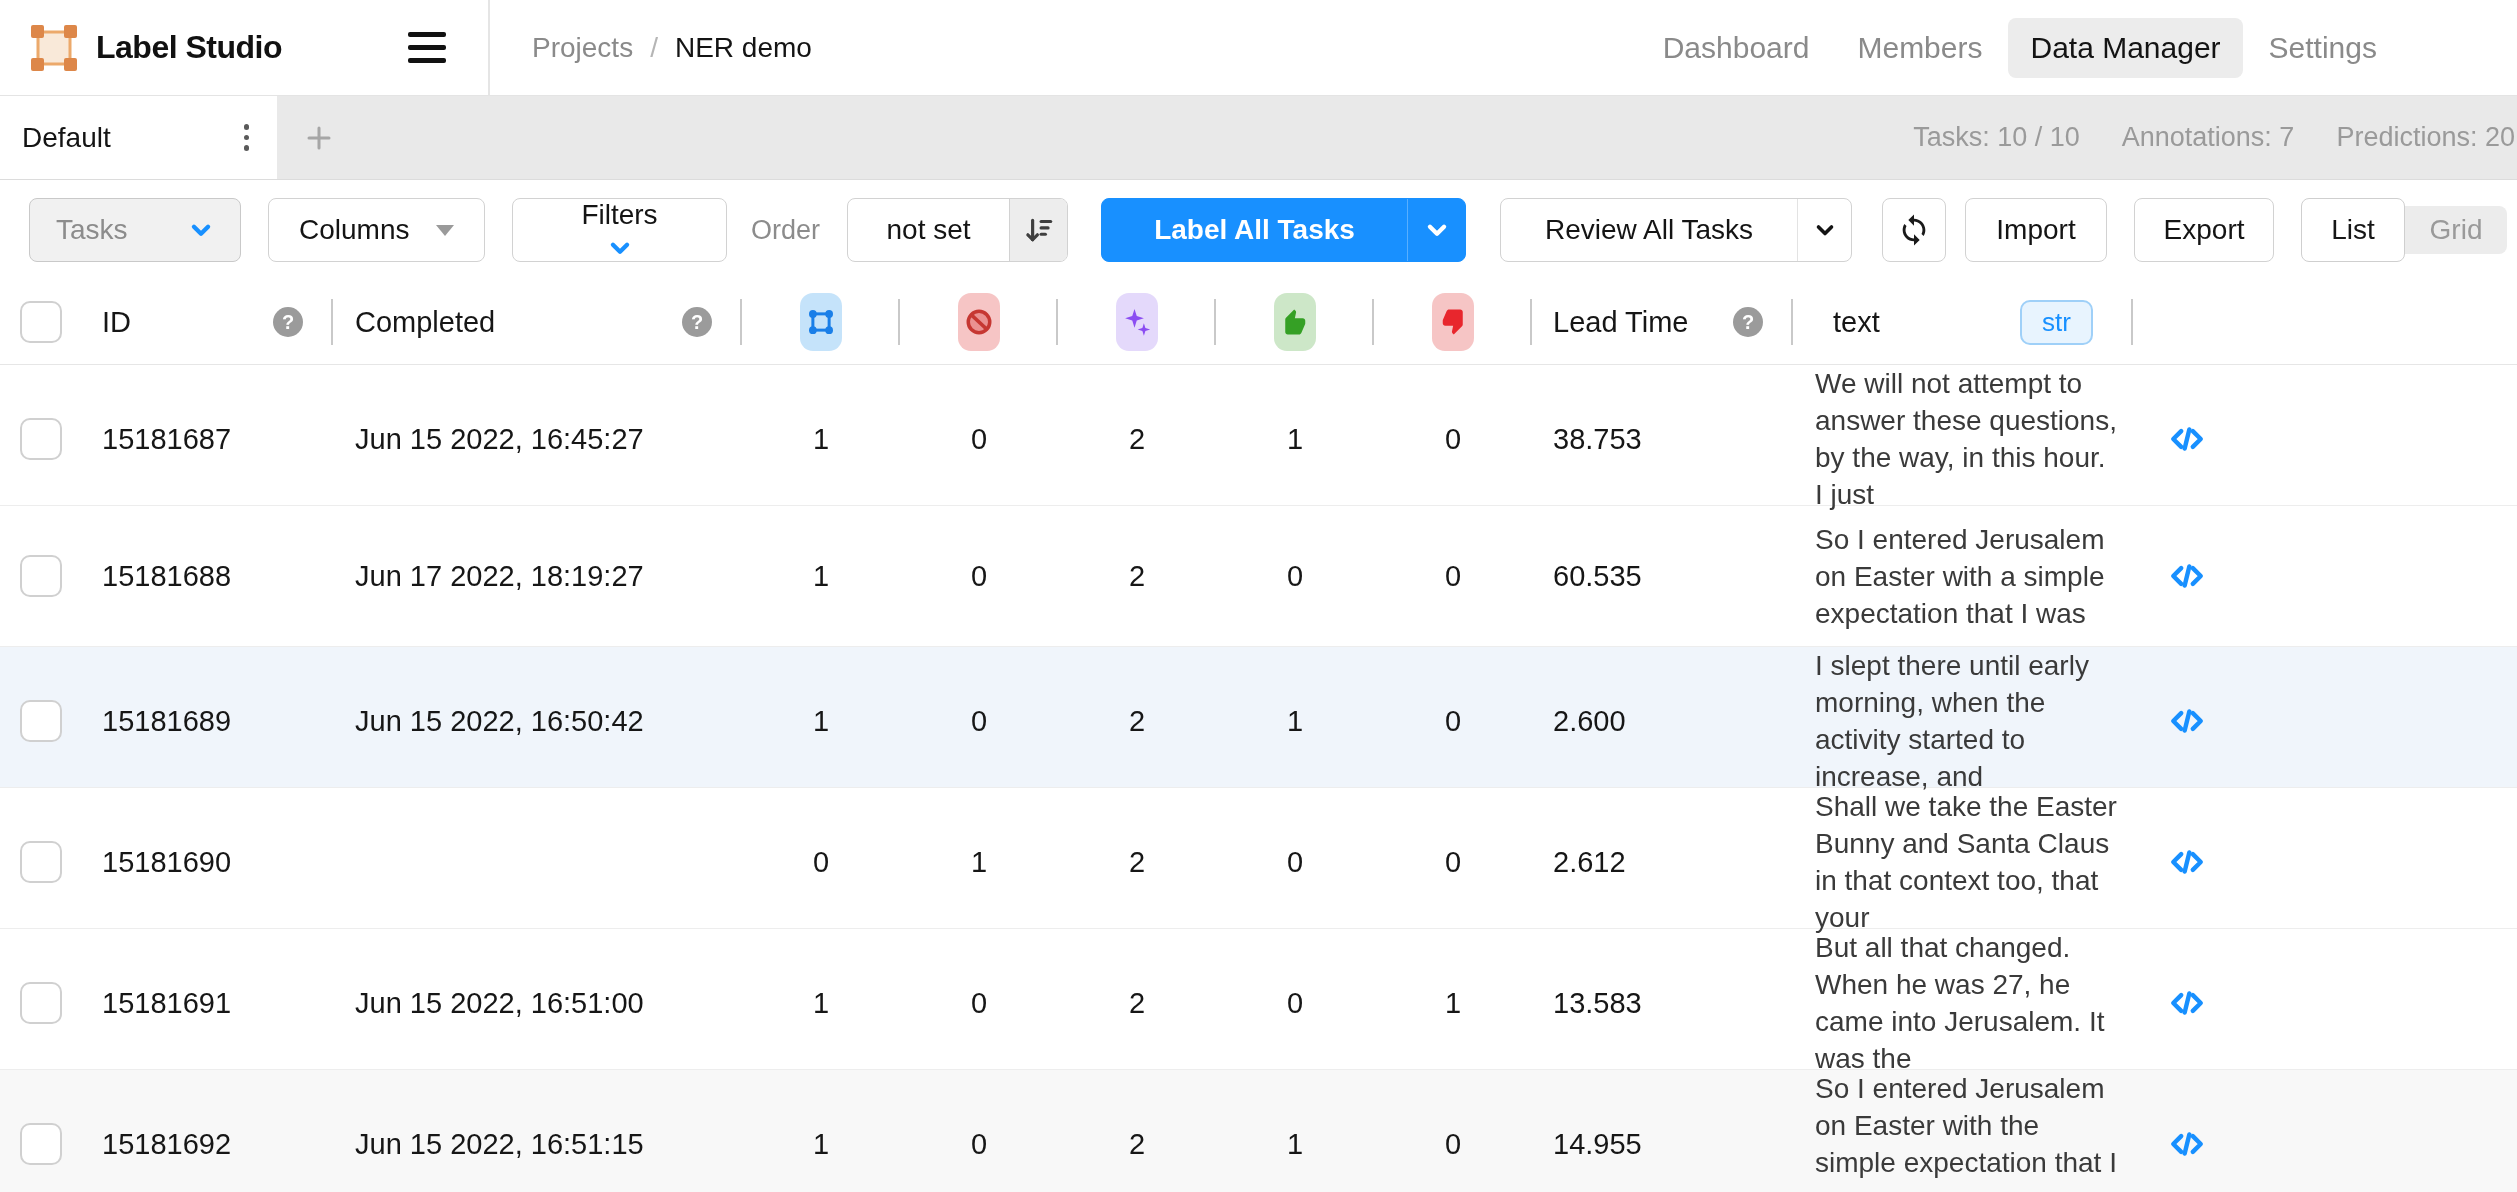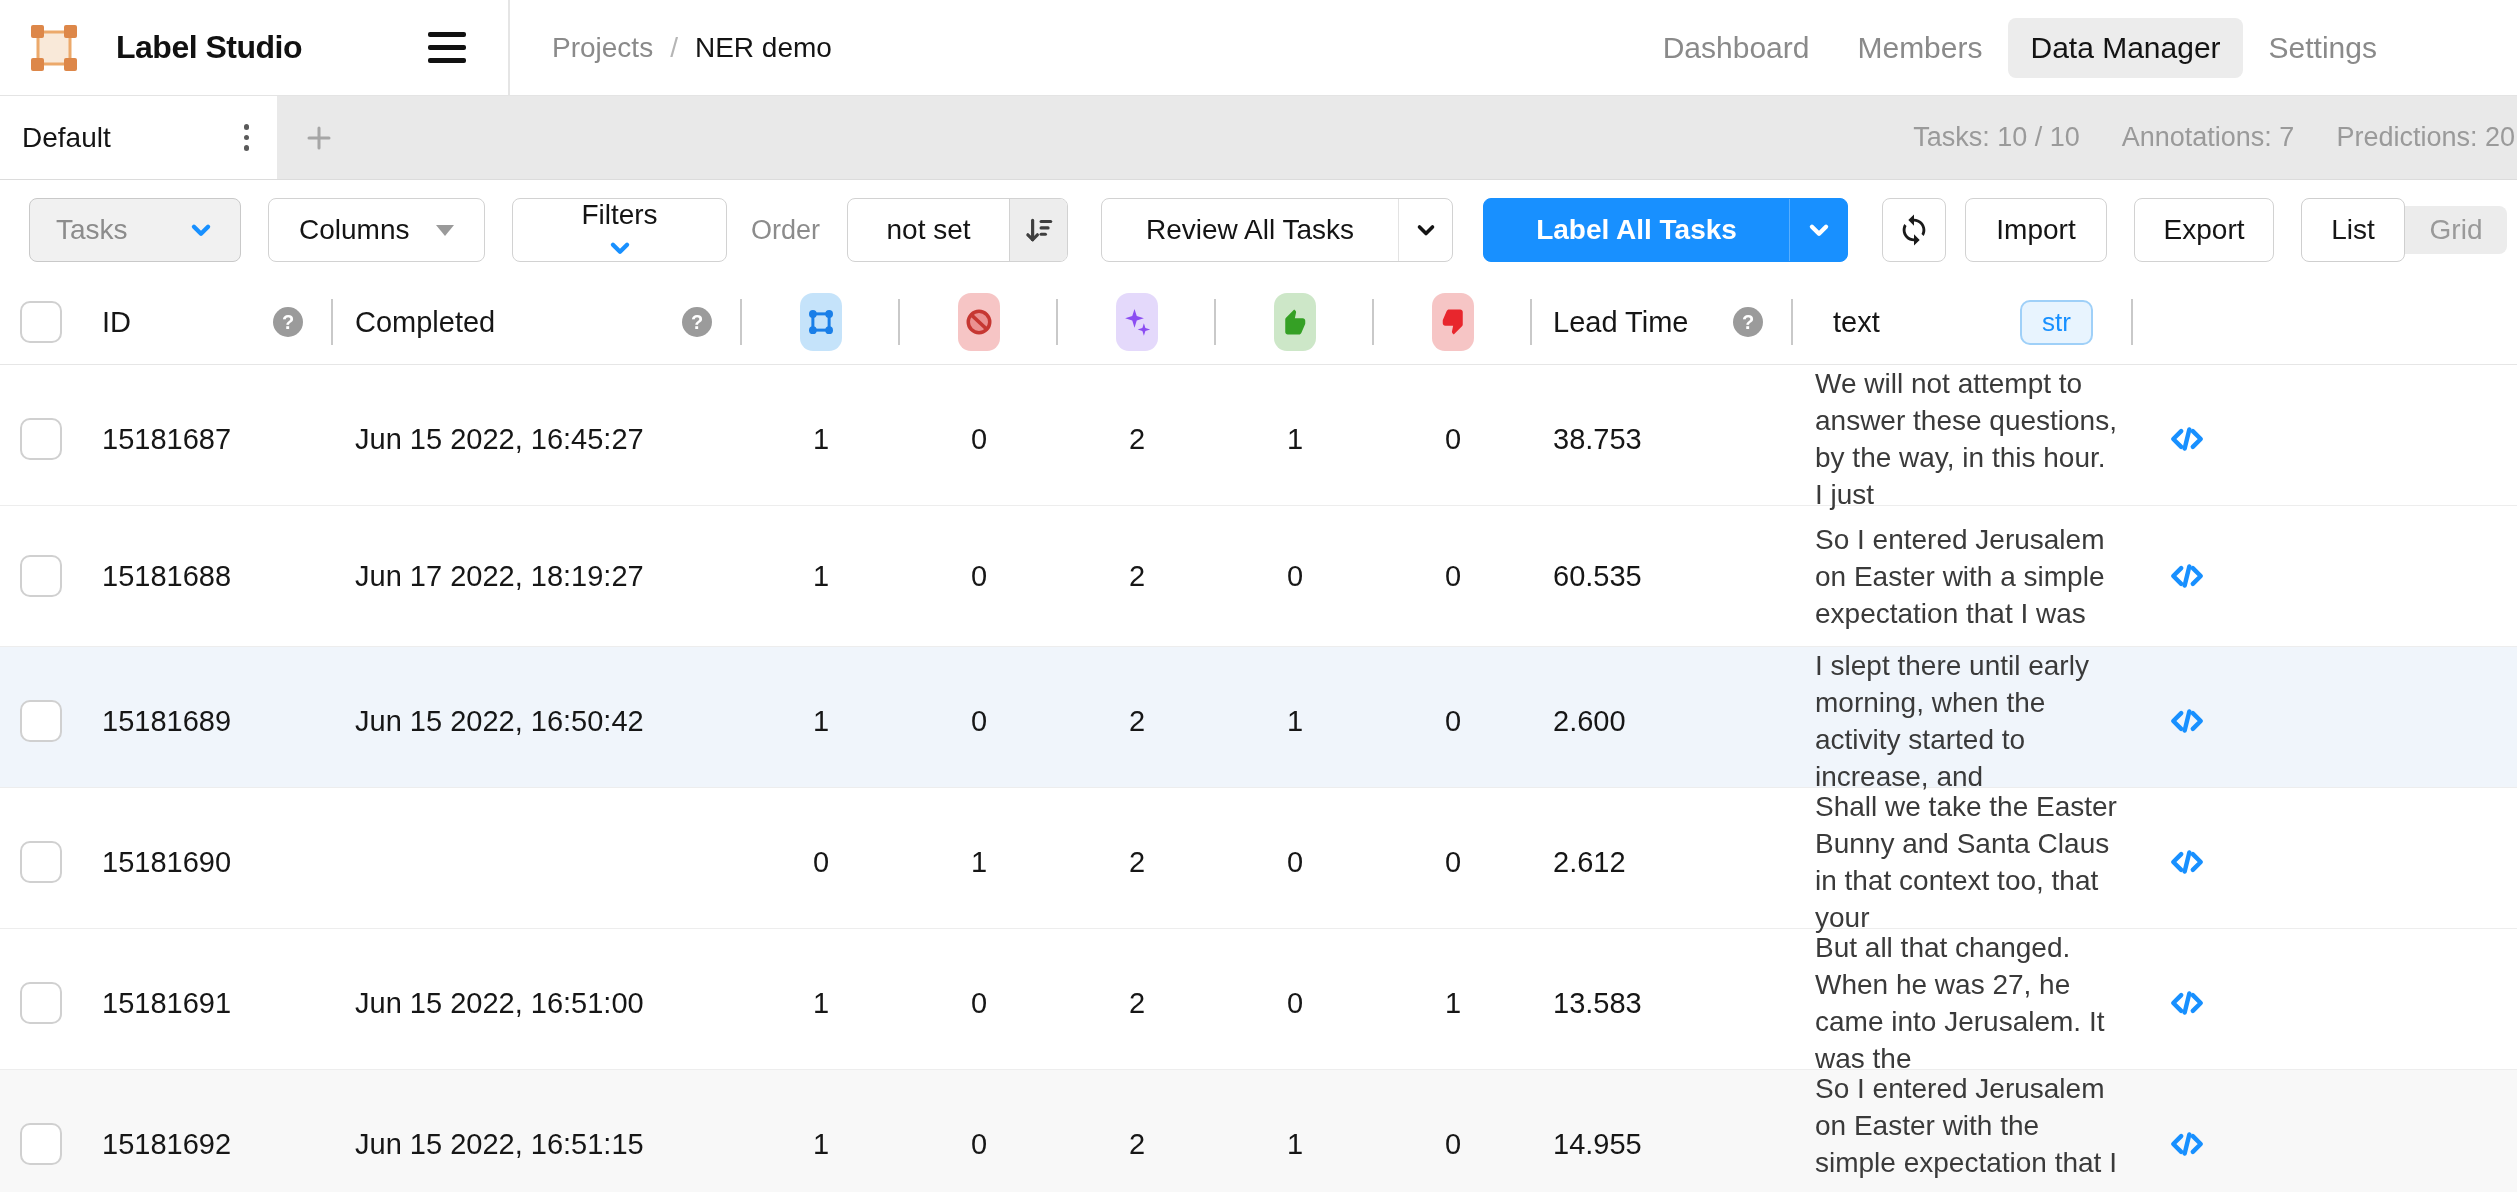--- a/index.html
+++ b/index.html
@@ -2,21 +2,21 @@
 <html><head>
 <meta charset="utf-8">
 <style>
   * { margin:0; padding:0; box-sizing:border-box; }
   html,body { width:2517px; height:1192px; overflow:hidden; background:#fff;
     font-family:"Liberation Sans","DejaVu Sans",sans-serif; color:#161616; }
 
   
   .top-header { height:96px; display:flex; align-items:center; border-bottom:1px solid #e4e4e4; background:#fff; }
   .logo { margin-left:30px; width:48px; height:48px; display:flex; cursor:pointer; flex:0 0 auto; }
-  .app-title { margin-left:38px; font-size:32px; font-weight:700; letter-spacing:-0.5px; color:#111; white-space:nowrap; }
+  .app-title { margin-left:18px; font-size:32px; font-weight:700; letter-spacing:-0.5px; color:#111; white-space:nowrap; }
   .hamburger { margin-left:120px; display:flex; flex-direction:column; gap:8px; cursor:pointer; padding:6px; }
   .hamburger i { width:38px; height:5px; background:#111; border-radius:2px; }
   .header-divider { width:2px; height:95px; background:#e5e5e5; margin-left:36px; }
   .breadcrumb { margin-left:42px; font-size:28px; display:flex; gap:17px; align-items:center; white-space:nowrap; }
   .bc-root { color:#8a8a8a; cursor:pointer; }
   .bc-sep  { color:#b5b5b5; }
   .bc-current { color:#141414; }
   .nav { margin-left:auto; display:flex; align-items:flex-end; gap:4px; padding-right:118px; font-size:30px; white-space:nowrap; }
   .nav-item { color:#8a8a8a; padding:13px 22px; border-radius:8px; cursor:pointer; }
   .nav-item.active { background:#ececec; color:#141414; }
@@ -164,32 +164,32 @@
       <svg width="34" height="34" viewBox="0 0 32 32" fill="none" stroke="#3f3f3f" stroke-width="3" stroke-linecap="round">
         <path d="M10 7 V25"></path>
           <path d="M10 25 L5.5 20.5"></path>
           <path d="M10 25 L14.5 20.5"></path>
         <path d="M18 8 H27"></path>
           <path d="M18 14 H24.5"></path>
           <path d="M18 20 H22"></path>
       </svg>
     </span>
   </div>
+  <div class="btn btn-label">
+    <span class="label-text">Label All Tasks</span>
+    <span class="label-seg">
+      <svg width="26" height="26" viewBox="0 0 24 24" fill="none" stroke="#fff" stroke-width="4" stroke-linecap="round" stroke-linejoin="round">
+          <path d="M5.5 9 L12 15.5 L18.5 9"></path>
+        </svg>
+    </span>
+  </div>
   <div class="btn btn-review">
     <span class="review-text">Review All Tasks</span>
     <span class="review-seg">
       <svg width="24" height="24" viewBox="0 0 24 24" fill="none" stroke="#141414" stroke-width="3.6" stroke-linecap="round" stroke-linejoin="round">
-          <path d="M5.5 9 L12 15.5 L18.5 9"></path>
-        </svg>
-    </span>
-  </div>
-  <div class="btn btn-label">
-    <span class="label-text">Label All Tasks</span>
-    <span class="label-seg">
-      <svg width="26" height="26" viewBox="0 0 24 24" fill="none" stroke="#fff" stroke-width="4" stroke-linecap="round" stroke-linejoin="round">
           <path d="M5.5 9 L12 15.5 L18.5 9"></path>
         </svg>
     </span>
   </div>
   <div class="btn btn-refresh">
     <svg width="34" height="34" viewBox="0 0 24 24" fill="#1a1a1a">
       <path d="M12 4V1L8 5l4 4V6c3.31 0 6 2.69 6 6 0 1.01-.25 1.97-.7 2.8l1.46 1.46C19.54 15.03 20 13.57 20 12c0-4.42-3.58-8-8-8zm0 14c-3.31 0-6-2.69-6-6 0-1.01.25-1.97.7-2.8L5.24 7.74C4.46 8.97 4 10.43 4 12c0 4.42 3.58 8 8 8v3l4-4-4-4v3z"></path>
     </svg>
   </div>
   <div class="btn btn-import">

